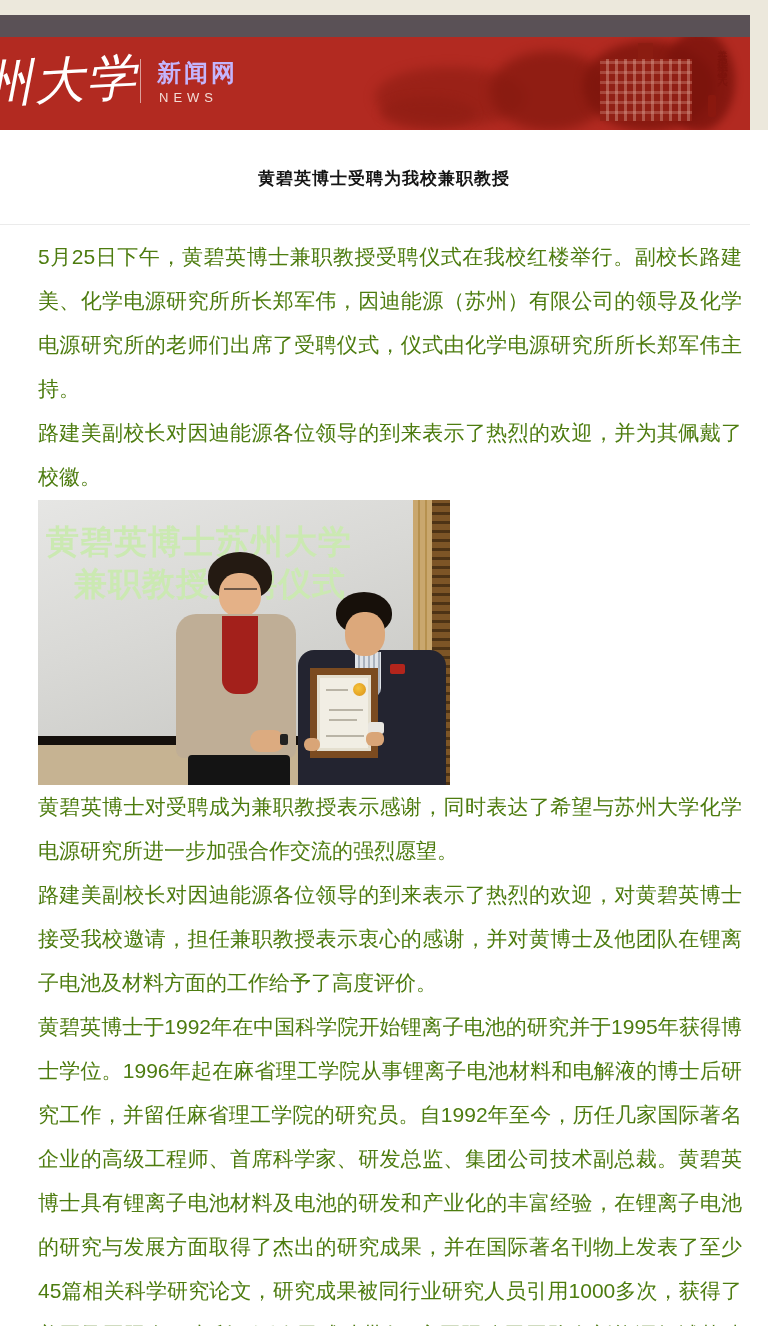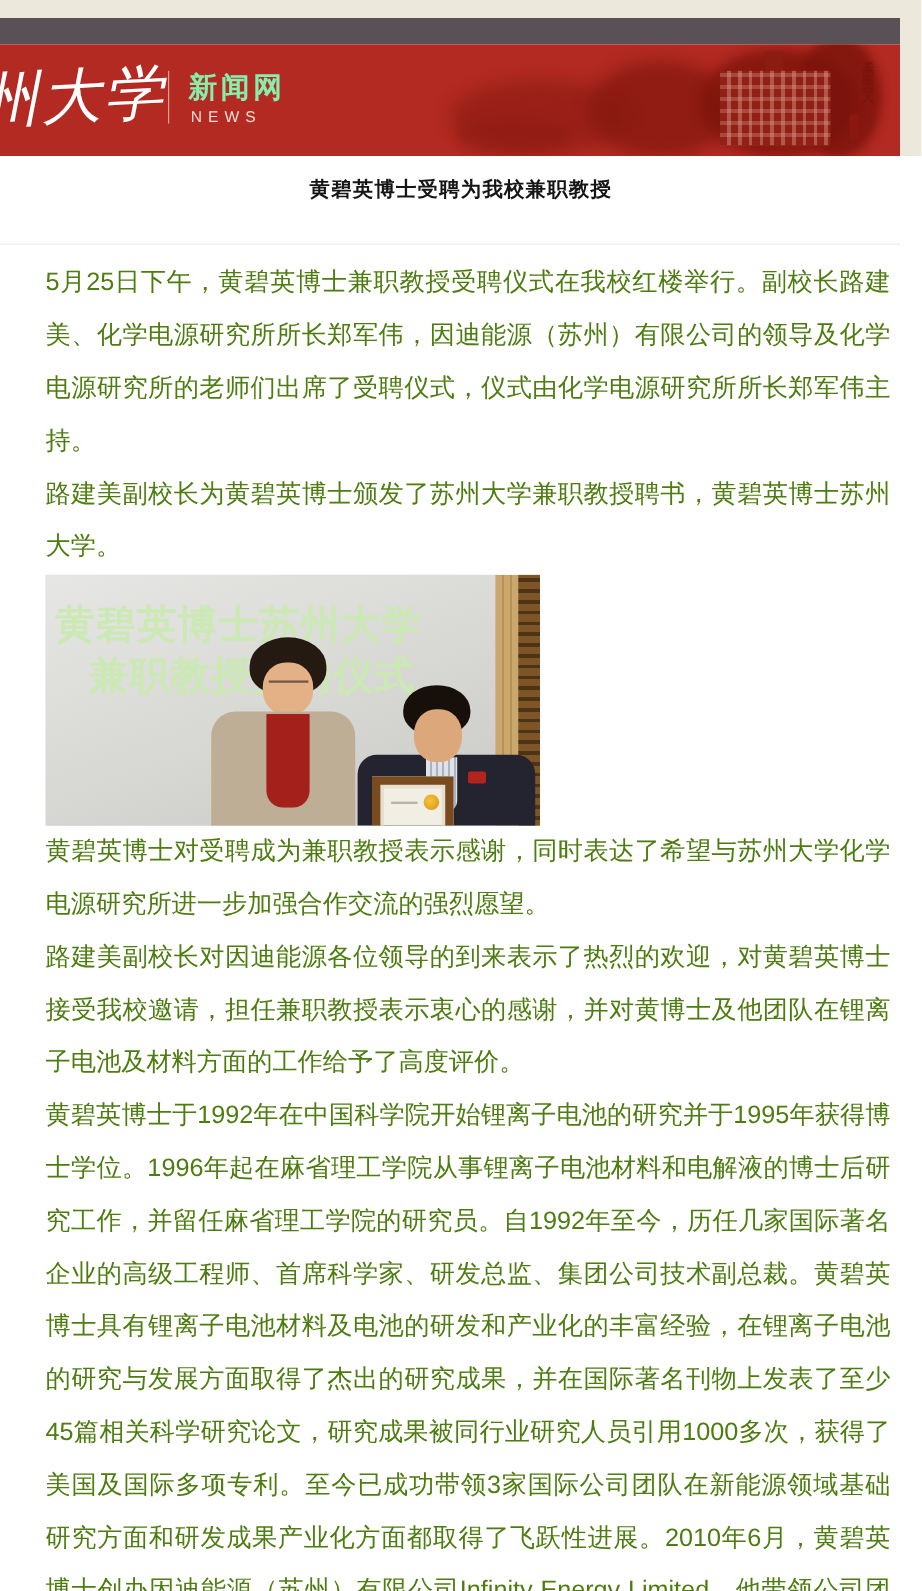--- a/index.html
+++ b/index.html
@@ -17,21 +17,21 @@
   .corner-beige { position: absolute; left: 750px; top: 0; width: 18px; height: 115px; background: #ece8dc; }
   .banner { position: absolute; left: 0; top: 22px; width: 750px; height: 93px; background: #b22a21; overflow: hidden; }
 
   .uni-logo {
     position: absolute; left: -70px; top: 0px;
     font-family: "DejaVu Serif", serif; font-style: italic;
     font-size: 50px; line-height: 90px; color: #ffffff;
     transform: rotate(-3deg); white-space: nowrap; letter-spacing: 2px;
   }
   .v-divider { position: absolute; left: 140px; top: 22px; width: 1px; height: 44px; background: rgba(255,255,255,.55); }
-  .site-name { position: absolute; left: 157px; top: 20px; font-size: 24px; font-weight: bold; color: #86efac; letter-spacing: 3px; }
+  .site-name { position: absolute; left: 157px; top: 20px; font-size: 24px; font-weight: bold; color: #c4b5fd; letter-spacing: 3px; }
   .site-en { position: absolute; left: 159px; top: 53px; font-size: 13px; color: #f3dcd6; letter-spacing: 5px; }
 
   .blob { position: absolute; border-radius: 50%; filter: blur(6px); }
   .blob1 { left: 375px; top: 30px; width: 150px; height: 60px; background: #8e1d13; opacity: .65; }
   .blob2 { left: 490px; top: 14px; width: 120px; height: 80px; background: #85190f; opacity: .75; }
   .blob3 { left: 583px; top: 4px; width: 132px; height: 90px; background: #7d150c; opacity: .8; filter: blur(5px); }
   .blob4 { left: 663px; top: -6px; width: 72px; height: 100px; background: #7a130c; opacity: .8; filter: blur(4px); }
   .blob5 { left: 380px; top: 60px; width: 95px; height: 32px; background: #8e1d13; opacity: .55; filter: blur(4px); }
   .building {
     position: absolute; left: 600px; top: 22px; width: 92px; height: 62px;
@@ -43,36 +43,36 @@
   .tower { position: absolute; left: 638px; top: 6px; width: 15px; height: 28px; background: #8c1d12; opacity: .9; }
   .motto {
     position: absolute; left: 716px; top: 4px; height: 86px;
     writing-mode: vertical-rl; font-family: "DejaVu Serif", serif;
     font-size: 10.5px; line-height: 13px; letter-spacing: 3px; color: #7c140d;
   }
   .seal { position: absolute; left: 708px; top: 58px; width: 8px; height: 22px; background: #8c190f; opacity: .8; border-radius: 2px; }
 
   
   .title-wrap h1 {
-    margin: 0; padding-top: 18px;
+    margin: 0; padding-top: 39px;
     font-size: 17px; line-height: 20px; font-weight: 600;
     color: #151515; text-align: center; letter-spacing: 1px;
   }
   .divider { margin-top: 35px; width: 750px; height: 1px; background: #ebebeb; }
 
   
   .article { padding: 10px 26px 0 38px; }
   .article p {
     margin: 0; font-size: 21px; line-height: 44px;
     color: #4d7c0f; text-align: justify; text-justify: inter-ideograph;
   }
 
   
   figure.photo {
-    position: relative; margin: 1px 0 0 0; width: 412px; height: 209px;
+    position: relative; margin: 1px 0 0 0; width: 412px; height: 285px;
     overflow: hidden; background: #d6d6d3;
   }
   .scr { position: absolute; left: 0; top: 0; width: 375px; height: 236px;
          background: linear-gradient(160deg, #e6e6e4 0%, #d9d9d6 45%, #c7c7c3 100%); }
   .scr-t1 { position: absolute; left: 8px; top: 20px; font-size: 33px; font-weight: bold;
             color: #cbe9b2; letter-spacing: 1px; white-space: nowrap; }
   .scr-t2 { position: absolute; left: 36px; top: 62px; font-size: 33px; font-weight: bold;
             color: #cbe9b2; letter-spacing: 1px; white-space: nowrap; }
   .scr-bar { position: absolute; left: 0; top: 236px; width: 375px; height: 9px; background: #15100c; }
   .low-wall { position: absolute; left: 0; top: 245px; width: 375px; height: 40px; background: #c6b392; }
@@ -136,21 +136,21 @@
   </div>
 </div>
 
 <div class="title-wrap">
   <h1>黄碧英博士受聘为我校兼职教授</h1>
 </div>
 <div class="divider"></div>
 
 <div class="article">
   <p>5月25日下午，黄碧英博士兼职教授受聘仪式在我校红楼举行。副校长路建美、化学电源研究所所长郑军伟，因迪能源（苏州）有限公司的领导及化学电源研究所的老师们出席了受聘仪式，仪式由化学电源研究所所长郑军伟主持。</p>
-  <p>路建美副校长为黄碧英博士颁发了苏州大学兼职教授聘书，黄碧英博士苏州大学。</p>
+  <p>路建美副校长对因迪能源各位领导的到来表示了热烈的欢迎，并为其佩戴了校徽。</p>
 
   <figure class="photo">
     <div class="scr"></div>
     <div class="scr-t1">黄碧英博士苏州大学</div>
     <div class="scr-t2">兼职教授受聘仪式</div>
     <div class="scr-bar"></div>
     <div class="low-wall"></div>
     <div class="wood"></div>
     <div class="wood-dark"></div>
 

